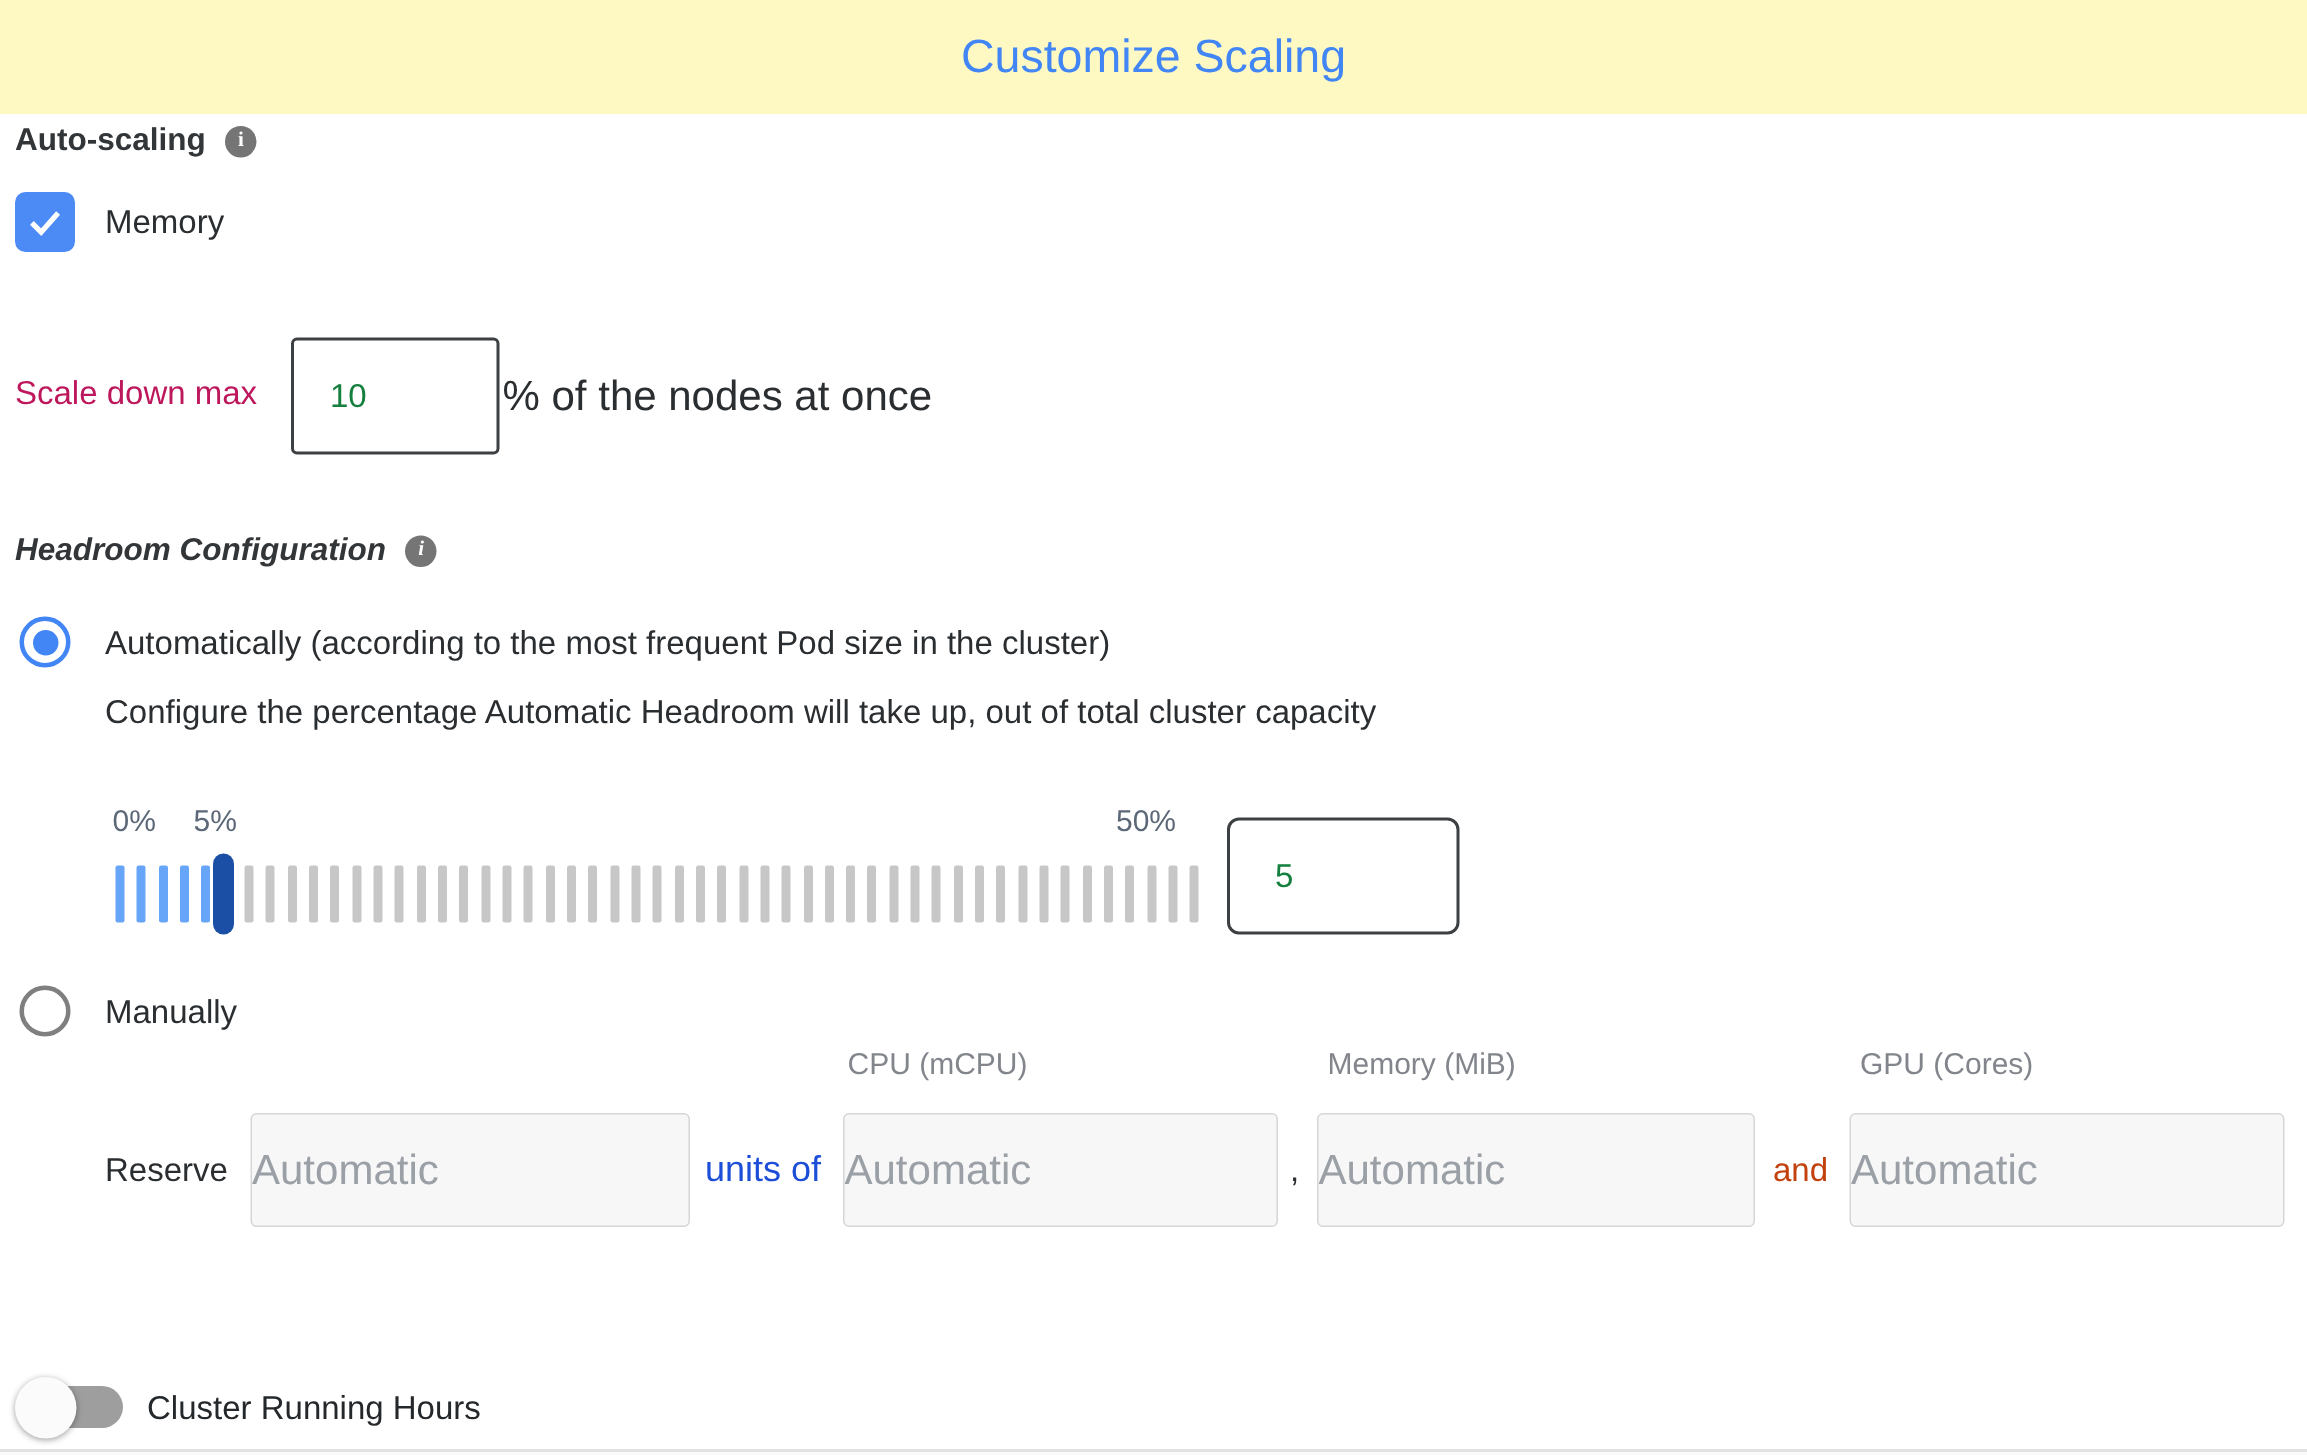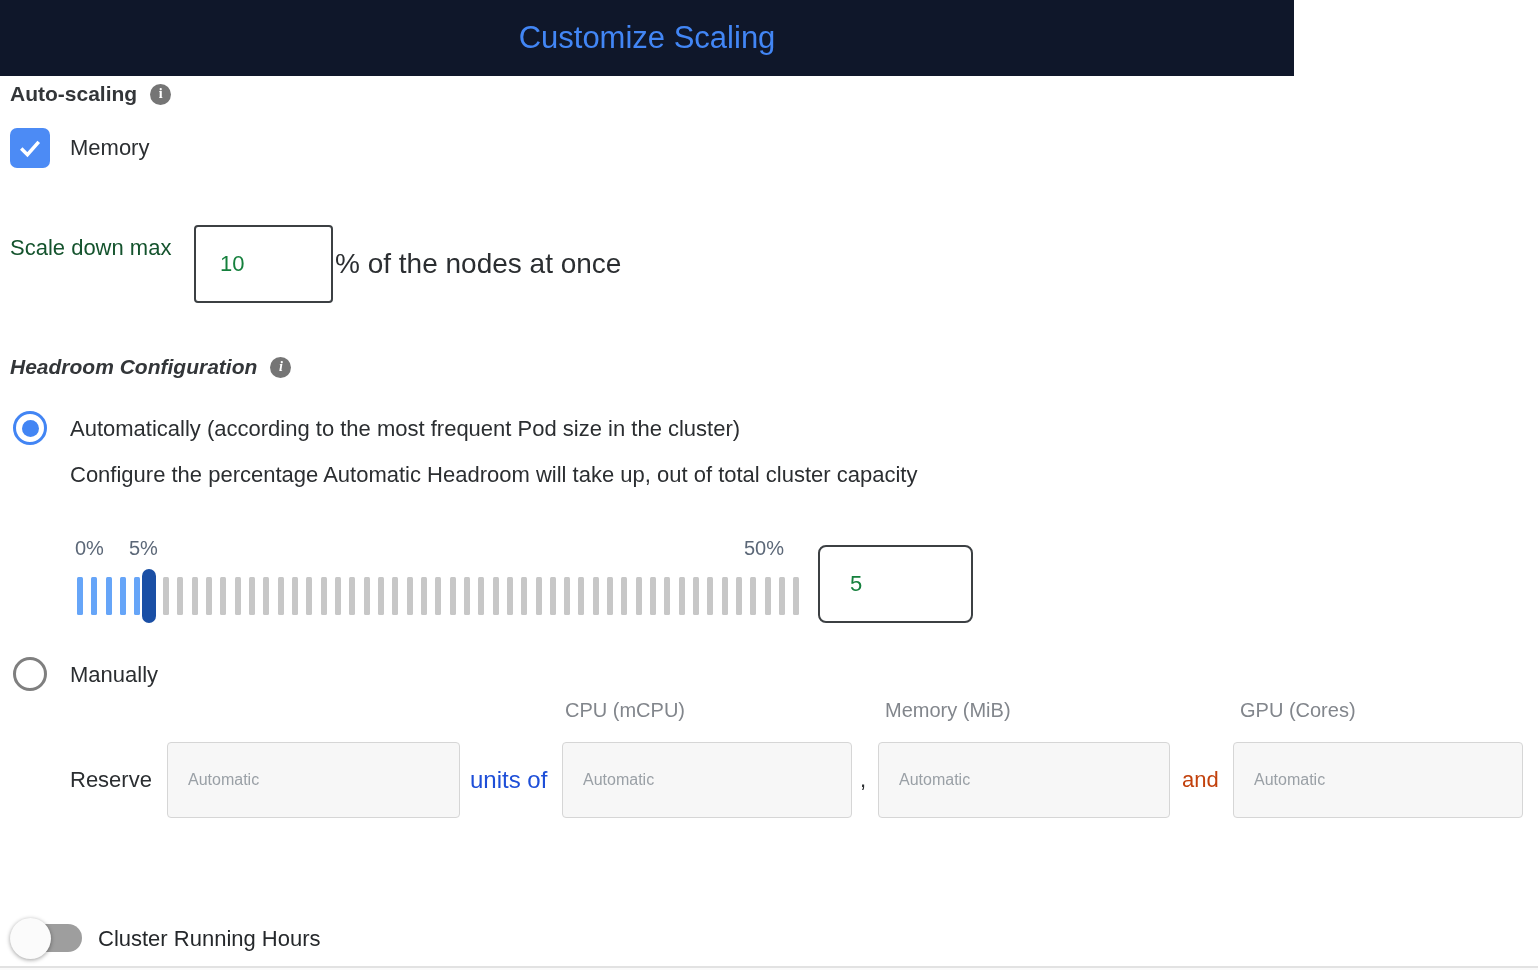--- a/index.html
+++ b/index.html
@@ -2,38 +2,38 @@
 <html><head>
 <meta charset="utf-8">
 <style>
   * { margin:0; padding:0; box-sizing:border-box; }
   html,body { width:1538px; height:970px; background:#ffffff; }
   body { font-family:"Liberation Sans", sans-serif; color:#3c4043; position:relative; overflow:hidden; }
 
   .abs { position:absolute; }
 
   
-  .header { left:0; top:0; width:1294px; height:76px; background:#0f172a;
+  .header { left:0; top:0; width:1538px; height:76px; background:#fef9c3;
             display:flex; align-items:center; justify-content:center; }
   .header .title { color:#4286f5; font-size:31px; font-weight:400; }
 
   
   .section-heading { display:flex; align-items:center; gap:13px; }
   .section-heading .h-text { font-size:21px; font-weight:700; color:#333639; }
   .info-icon { width:21px; height:21px; border-radius:50%; background:#757575; color:#ffffff;
                display:inline-flex; align-items:center; justify-content:center;
                font-size:14px; font-weight:700; font-family:"Liberation Serif", serif; cursor:pointer; }
 
   
   .checkbox { left:10px; top:128px; width:40px; height:40px; border-radius:7px;
               background:#4c8bf5; display:flex; align-items:center; justify-content:center; cursor:pointer; }
   .enabled-label { left:70px; top:128px; height:40px; line-height:40px; font-size:22px; color:#2b2e31; }
 
   
-  .scale-label  { left:10px;  top:209px; height:78px; line-height:78px; font-size:22px; color:#14532d; }
+  .scale-label  { left:10px;  top:223px; height:78px; line-height:78px; font-size:22px; color:#be185d; }
   .scale-input  { left:194px; top:225px; width:139px; height:78px; }
   .scale-suffix { left:335px; top:225px; height:78px; line-height:78px; font-size:28px; color:#2b2e31; }
 
   input.boxed { width:100%; height:100%; border:2px solid #3c4043; border-radius:4px;
                 font-family:"Liberation Sans", sans-serif; font-size:22px; color:#15803d;
                 padding-left:24px; background:#ffffff; outline:none; }
 
   
   .radio { width:34px; height:34px; border-radius:50%; background:#ffffff;
            display:flex; align-items:center; justify-content:center; cursor:pointer; }
@@ -68,22 +68,22 @@
   .col-cpu { left:565px; } .col-mem { left:885px; } .col-gpu { left:1240px; }
 
   
   .reserve-label { left:70px;   top:742px; height:76px; line-height:76px; font-size:22px; color:#2b2e31; }
   .units-label   { left:470px;  top:742px; height:76px; line-height:76px; font-size:24px; color:#1d4ed8; }
   .comma-label   { left:860px;  top:742px; height:76px; line-height:76px; font-size:22px; color:#2b2e31; }
   .and-label     { left:1182px; top:742px; height:76px; line-height:76px; font-size:22px; color:#c2410c;text-align:right; }
 
   .auto-input { top:742px; height:76px; }
   .auto-input input { width:100%; height:100%; background:#f7f7f7; border:1.5px solid #d6d6d6;
-                      border-radius:4px; font-family:"Liberation Sans", sans-serif; font-size:16px;
-                      padding-left:20px; color:#2b2e31; outline:none; }
+                      border-radius:4px; font-family:"Liberation Sans", sans-serif; font-size:28px;
+                      color:#2b2e31; outline:none; }
   .auto-input input::placeholder { color:#9aa0a6; opacity:1; }
   input.boxed::placeholder { color:#9aa0a6; opacity:1; }
   .in-count { left:167px;  width:293px; }
   .in-cpu   { left:562px;  width:290px; }
   .in-mem   { left:878px;  width:292px; }
   .in-gpu   { left:1233px; width:290px; }
 
   
   .toggle { left:10px; top:916px; width:76px; height:46px; cursor:pointer; }
   .toggle .track { position:absolute; left:12px; top:8px; width:60px; height:28px;

